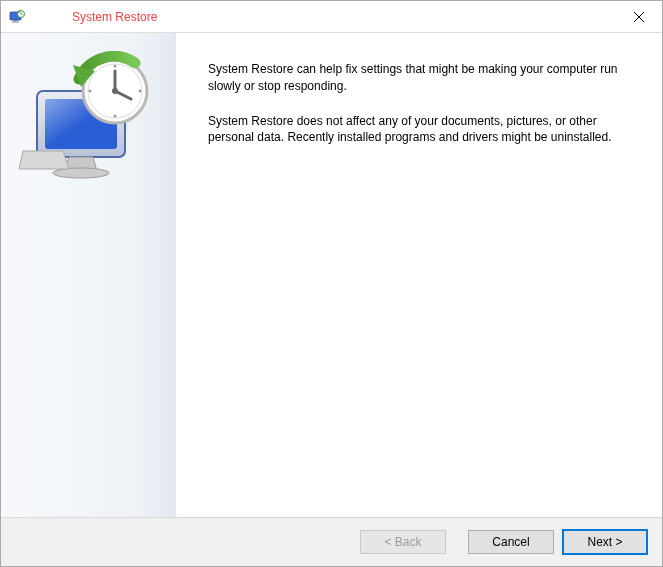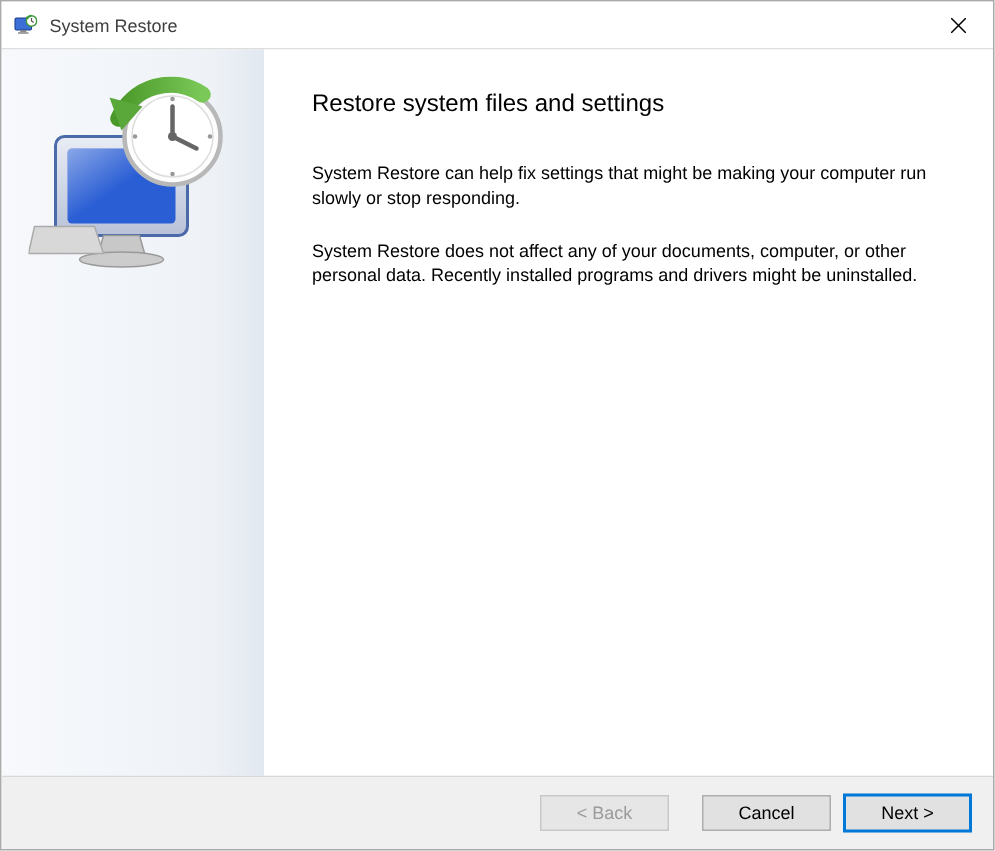--- a/index.html
+++ b/index.html
@@ -20,22 +20,23 @@
       border-bottom: 1px solid #ddd;
     }
     .titlebar .app-icon {
       width: 16px;
       height: 16px;
       margin-right: 8px;
       flex-shrink: 0;
     }
     .titlebar .title {
       font-size: 12px;
-      color: #404040;
+      color: #ef4444;
       flex: 1;
+      margin-left: 39px;
     }
     .titlebar .close {
       width: 46px;
       height: 31px;
       display: flex;
       align-items: center;
       justify-content: center;
       font-size: 14px;
       color: #000;
       cursor: pointer;
@@ -163,23 +164,22 @@
           </linearGradient>
           <linearGradient id="greenGrad" x1="0" y1="0" x2="1" y2="0">
             <stop offset="0" stop-color="#4a9828"></stop>
             <stop offset="1" stop-color="#7ac858"></stop>
           </linearGradient>
         </defs>
       </svg>
     </span>
   </div>
   <div class="main">
-    <h1 class="heading">Restore system files and settings</h1>
     <p class="para">System Restore can help fix settings that might be making your computer run slowly or stop responding.</p>
-    <p class="para">System Restore does not affect any of your documents, computer, or other personal data. Recently installed programs and drivers might be uninstalled.</p>
+    <p class="para">System Restore does not affect any of your documents, pictures, or other personal data. Recently installed programs and drivers might be uninstalled.</p>
   </div>
 </div>
 
 <div class="footer">
   <button class="btn" disabled="">&lt; Back</button>
   <button class="btn cancel">Cancel</button>
   <button class="btn primary">Next &gt;</button>
 </div>
 
 </body></html>

